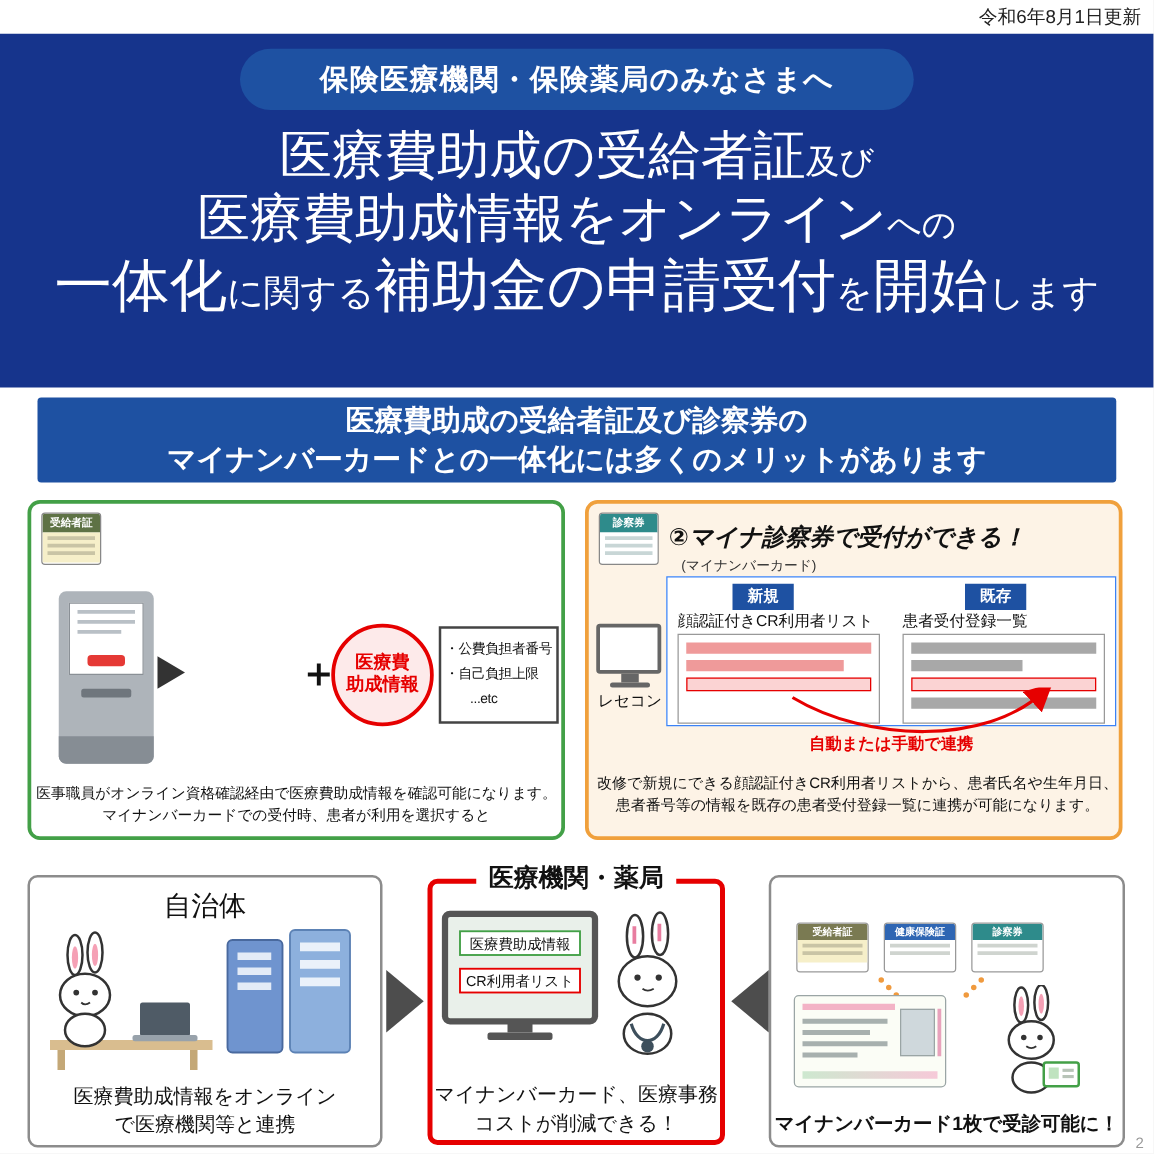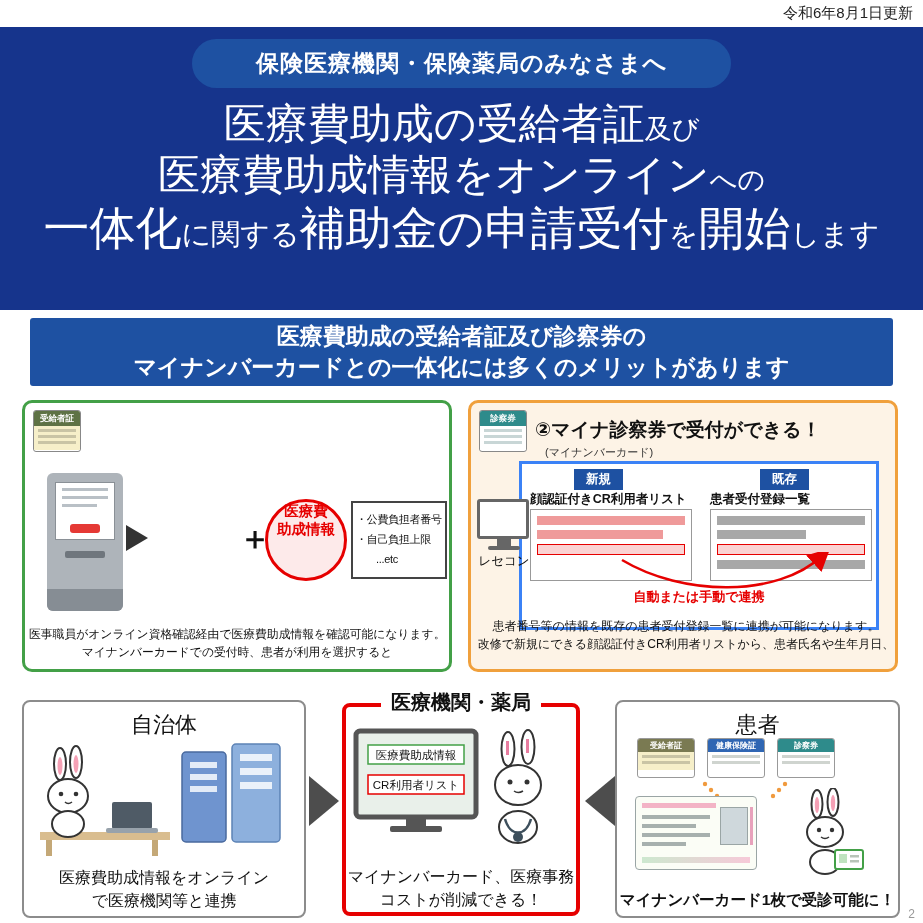--- a/index.html
+++ b/index.html
@@ -48,37 +48,37 @@
   .kiosk-slot { position:absolute; left:18px; top:78px; width:40px; height:7px; background:#6F767D; border-radius:2px; }
   .kiosk-base { position:absolute; left:0; bottom:0; width:100%; height:22px; background:#868D94; border-radius:0 0 6px 6px; }
   .flow-arrow { position:absolute; left:101px; top:122px; width:0; height:0;
                 border-top:13px solid transparent; border-bottom:13px solid transparent; border-left:22px solid #333; }
   .result-box { position:absolute; left:127px; top:104px; width:84px; height:64px; background:#F2F2F2;
                 border:2px solid #8A8A8A; display:flex; align-items:center; justify-content:center; text-align:center;
                 font-size:15px; font-weight:bold; color:#111; line-height:19px; padding:2px; }
   .plus { position:absolute; left:214px; top:114px; font-size:32px; font-weight:bold; color:#111; }
   .subsidy-circle { position:absolute; left:240px; top:96px; width:82px; height:82px; border-radius:50%;
                     border:3px solid #E60000; background:#FDEAEA; color:#E60000; font-weight:bold; font-size:14.5px;
-                    display:flex; flex-direction:column; align-items:center; justify-content:flex-start; line-height:18px; }
+                    display:flex; flex-direction:column; align-items:center; justify-content:center; line-height:18px;font-family:Liberation Mono, monospace; }
   .detail-box { position:absolute; left:326px; top:98px; width:96px; height:78px; background:#fff;
                 border:2px solid #444; font-size:11px; letter-spacing:-0.3px; color:#111; line-height:20px;
                 padding:6px 2px 0 3px; white-space:nowrap; }
   .detail-box .etc { padding-left:20px; }
   .m1-note { position:absolute; left:4px; top:222px; width:416px; text-align:center; font-size:11.8px;
              color:#111; line-height:18px; white-space:nowrap; }
 
   
   .m2 { position:absolute; left:468px; top:400px; width:430px; height:272px; background:#FDF3E6;
         border:3px solid #F0A03C; border-radius:10px; }
-  .m2-head { position:absolute; left:64px; top:14px; font-size:19px; font-weight:bold; color:#111; white-space:nowrap; }
+  .m2-head { position:absolute; left:64px; top:14px; font-size:19px; font-weight:bold; color:#111; white-space:nowrap;font-style:italic; }
   .m2-sub { position:absolute; left:74px; top:42px; font-size:11px; color:#333; }
-  .m2-panel { position:absolute; left:48px; top:58px; width:360px; height:169px; background:#fff; border:3px solid #3b82f6; }
+  .m2-panel { position:absolute; left:62px; top:58px; width:360px; height:120px; background:#fff; border:1px solid #3b82f6; }
   .tag { position:absolute; background:#1E51A2; color:#fff; font-size:12.5px; font-weight:bold; padding:2px 12px; }
   .tag.new { left:52px; top:5px; } .tag.exist { left:238px; top:5px; }
-  .list-title { position:absolute; top:27px; font-size:12.5px; font-weight:bold; color:#111; white-space:nowrap; }
+  .list-title { position:absolute; top:27px; font-size:12.5px; font-weight:normal; color:#111; white-space:nowrap; }
   .list-title.new { left:8px; } .list-title.exist { left:188px; }
   .list-box { position:absolute; top:45px; width:162px; height:72px; border:1.5px solid #999; background:#fff; padding:6px; }
   .list-box.new { left:8px; } .list-box.exist { left:188px; }
   .list-box b { display:block; height:9px; margin-bottom:5px; }
   .bar-pink { background:#EF9A9A; } .bar-pink.w2 { width:85%; }
   .bar-gray { background:#A8A8A8; } .bar-gray.w2 { width:60%; }
   .bar-hl { height:11px !important; background:#FBD3D3; border:1.5px solid #E60000; }
   .curve { position:absolute; left:0; top:88px; width:360px; height:46px; }
   .link-cap { position:absolute; left:0; top:124px; width:100%; text-align:center; font-size:13px;
               font-weight:bold; color:#E60000; }
@@ -229,22 +229,22 @@
     </div>
 
     <div class="resepc">
       <div class="scr"></div>
       <div class="std"></div>
       <div class="bse"></div>
       <div class="lbl">レセコン</div>
     </div>
 
     <div class="m2-note">
+      <div>改修で新規にできる顔認証付きCR利用者リストから、患者氏名や生年月日、</div>
       <div>患者番号等の情報を既存の患者受付登録一覧に連携が可能になります。</div>
-      <div>改修で新規にできる顔認証付きCR利用者リストから、患者氏名や生年月日、</div>
     </div>
   </section>
 
   <section class="panel p1">
     <div class="p-title">自治体</div>
     <svg class="ill" style="left:6px; top:40px;" width="270" height="118" viewBox="0 0 270 118">
 
       <g>
         <rect x="202" y="2" width="48" height="98" rx="4" fill="#8DB0DD" stroke="#5C82B5" stroke-width="1.5"></rect>
         <rect x="210" y="12" width="32" height="7" fill="#EAF1FA"></rect>
@@ -314,21 +314,20 @@
     </svg>
     <div class="p-cap">
       <div>マイナンバーカード、医療事務</div>
       <div>コストが削減できる！</div>
     </div>
   </section>
 
   <div class="arrow-l"></div>
 
   <section class="panel p3">
-    <div class="p-title">患者</div>
 
     <div class="pcard pc1">
       <div class="ph">受給者証</div>
       <div class="pb">
           <i></i>
           <i></i>
         </div>
     </div>
     <div class="pcard pc2">
       <div class="ph">健康保険証</div>

